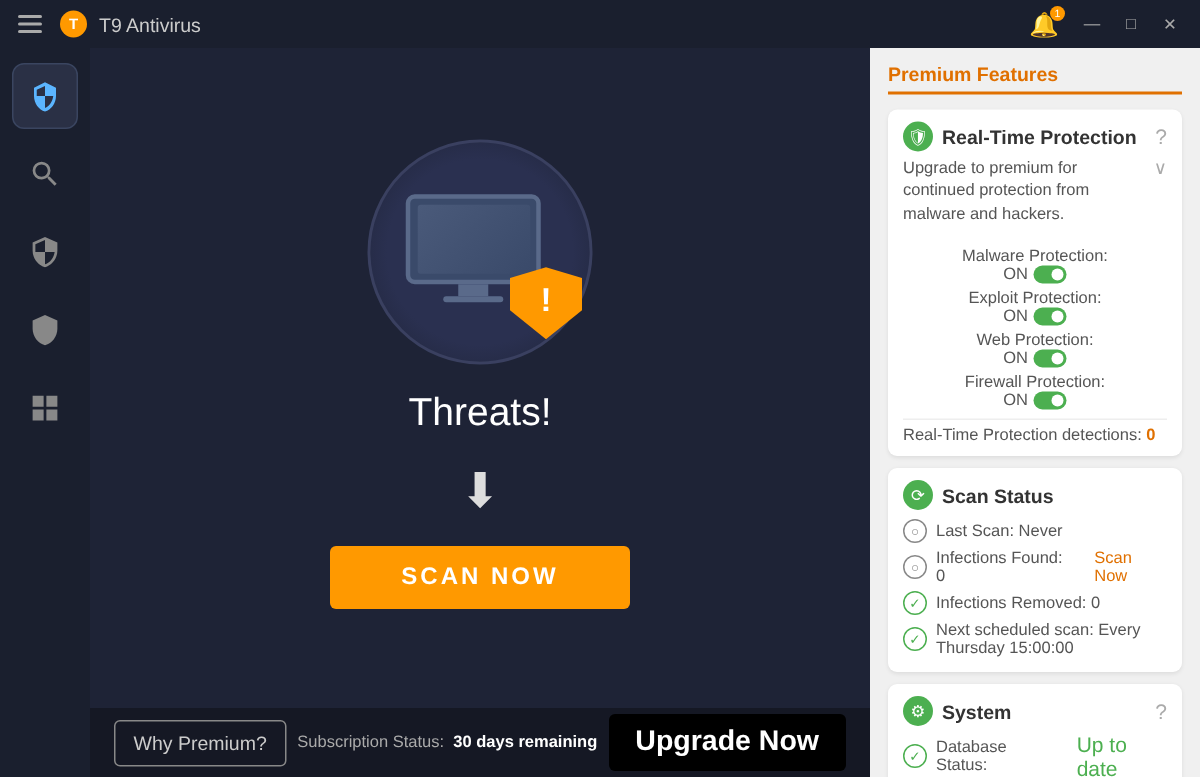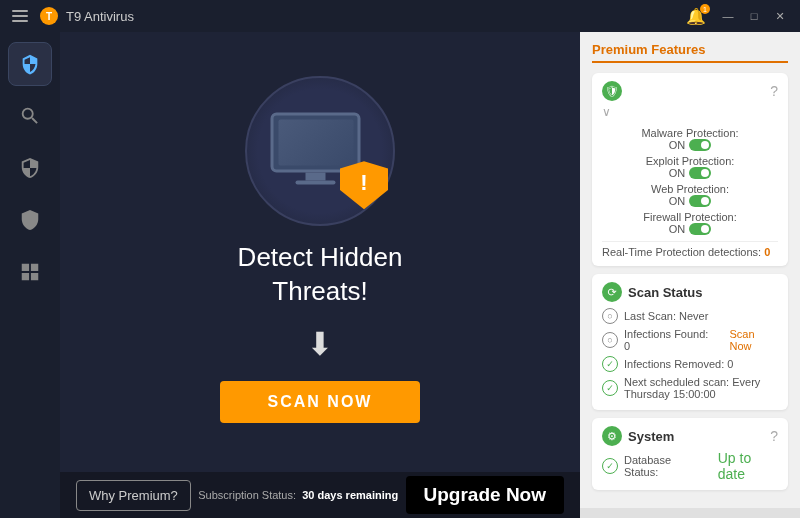--- a/index.html
+++ b/index.html
@@ -552,21 +552,20 @@
           <div class="monitor-base"></div>
         </div>
         <div class="shield-icon-ill">
           <div class="shield-body">
             <span class="shield-exclaim">!</span>
           </div>
         </div>
       </div>
 
       <div class="scan-headline">
-        <div>Detect Hidden</div>
         <div>Threats!</div>
       </div>
 
       <div class="arrow-down">⬇</div>
 
       <button class="scan-now-btn">SCAN NOW</button>
     </div>
 
     <div class="bottom-bar">
       <button class="why-premium-btn">Why Premium?</button>
@@ -580,24 +579,26 @@
 
   <div class="right-panel">
     <div class="right-panel-inner">
 
       <div class="premium-features-header">Premium Features</div>
 
       <div class="section">
         <div class="section-header">
           <div class="section-title-row">
             <div class="section-icon">🛡</div>
+            <span class="section-title">Real-Time Protection</span>
           </div>
           <span class="section-help">?</span>
         </div>
         <div style="display:flex;align-items:flex-start;justify-content:space-between;margin-bottom:6px;">
+          <p class="section-subtitle" style="max-width:160px;">Upgrade to premium for continued protection from malware and hackers.</p>
           <span class="expand-btn">∨</span>
         </div>
 
         <div class="protection-row">
           <span>Malware Protection:</span>
           <div class="toggle-on">
             <span>ON</span>
             <div class="toggle-dot"></div>
           </div>
         </div>

